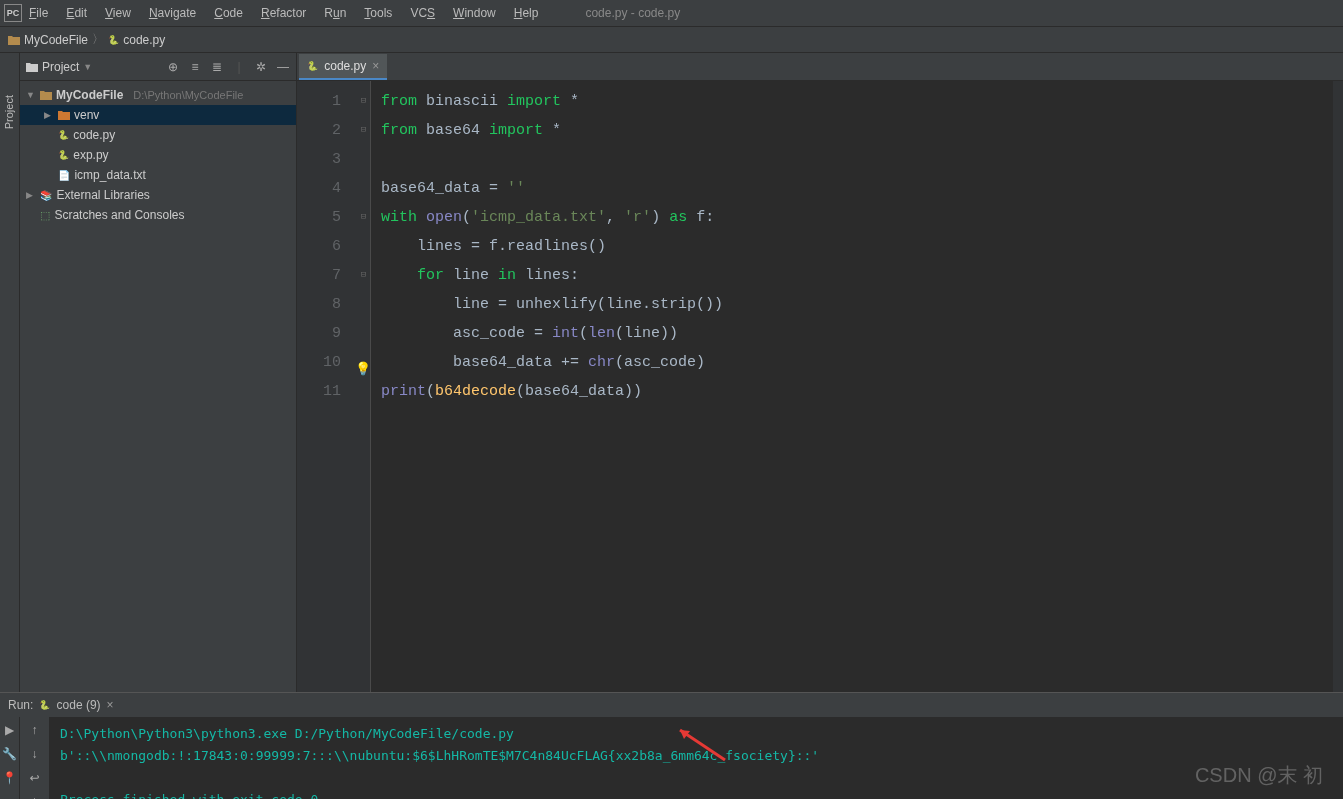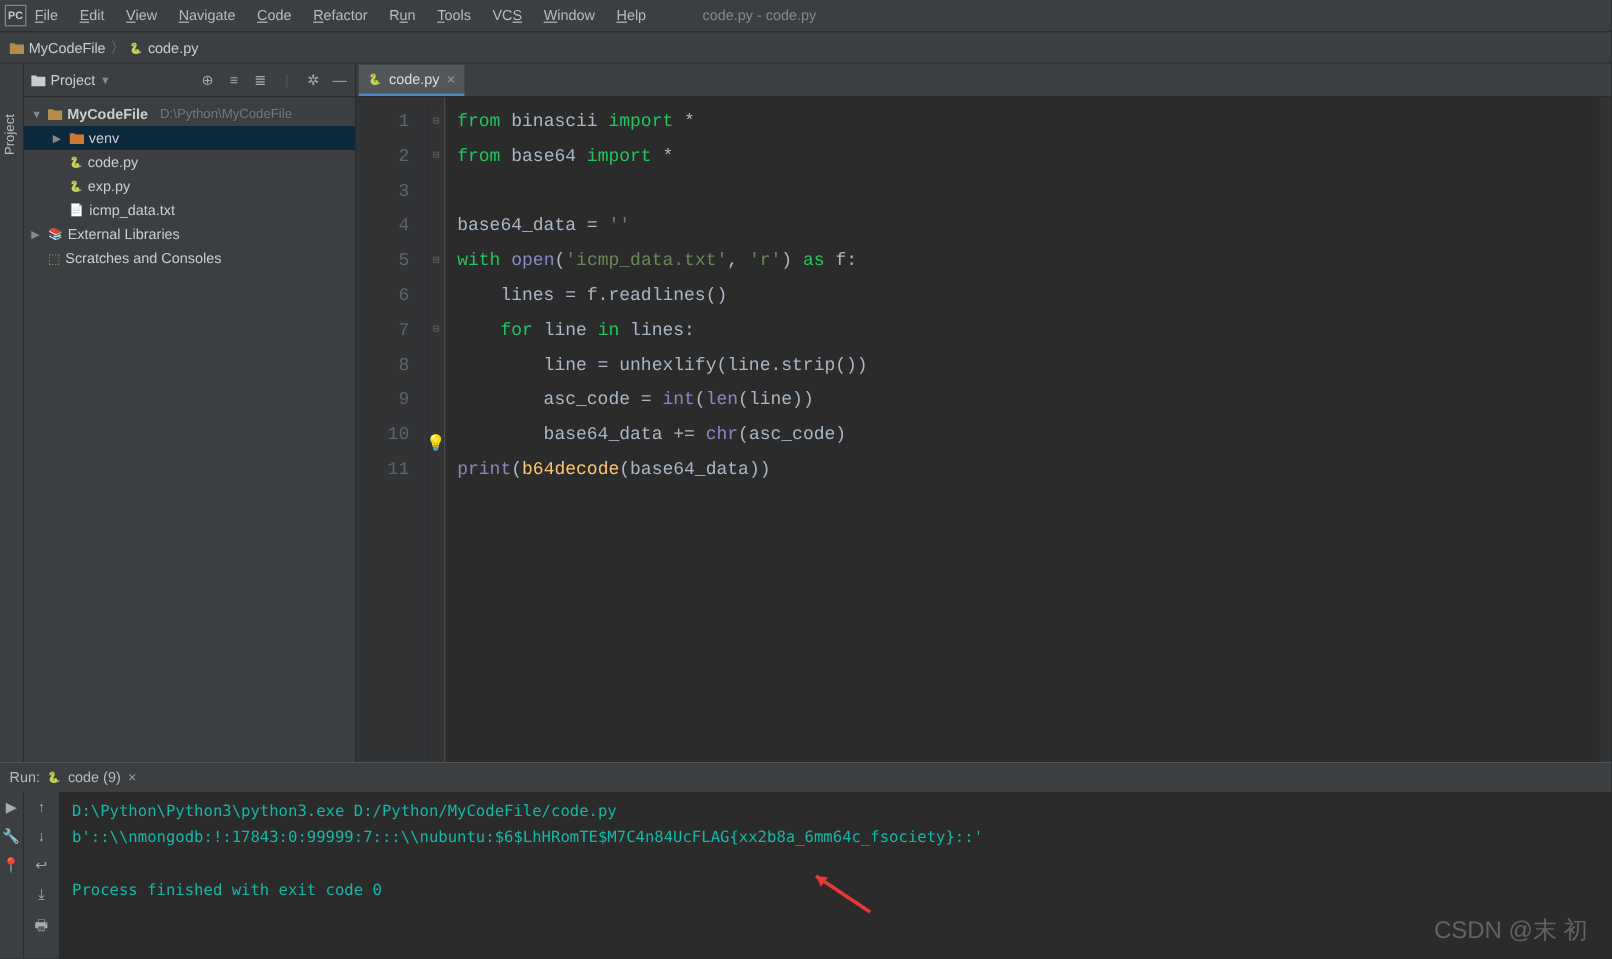--- a/index.html
+++ b/index.html
@@ -40,21 +40,21 @@
 .fold-col { width: 14px; background: #313335; border-right: 1px solid #4a4a4a; padding-top: 6px; position: relative; }
 .fold-mark { height: 29px; color: #666; font-size: 9px; display: flex; align-items: center; justify-content: center; }
 .bulb { position: absolute; left: -2px; top: calc(6px + 29px*9 + 7px); color: #f2c94c; font-size: 13px; }
 .code-col { flex: 1; padding: 6px 0 0 10px; white-space: pre; color: #a9b7c6; position: relative; }
 .code-line { height: 29px; }
 .kw { color: #22c55e; }
 .str { color: #6a8759; }
 .fn { color: #ffc66d; }
 .builtin { color: #8888c6; }
 .err-strip { width: 10px; background: #313335; }
-.run-area { height: 164px; background: #2b2b2b; border-top: 1px solid #555; display: flex; }
+.run-area { height: 107px; background: #2b2b2b; border-top: 1px solid #555; display: flex; }
 .run-header { height: 24px; background: #3c3f41; display: flex; align-items: center; padding: 0 8px; gap: 6px; color: #bbb; position: absolute; width: 100%; }
 .run-wrap { position: relative; width: 100%; display: flex; flex-direction: column; }
 .run-body { margin-top: 24px; flex: 1; display: flex; }
 .run-gutter-1 { width: 20px; background: #3c3f41; border-right: 1px solid #2b2b2b; display: flex; flex-direction: column; align-items: center; padding-top: 6px; gap: 10px; }
 .run-gutter-1 span, .run-gutter-2 span { color: #aaa; cursor: pointer; font-size: 12px; }
 .run-gutter-2 { width: 30px; background: #3c3f41; border-right: 1px solid #2b2b2b; display: flex; flex-direction: column; align-items: center; padding-top: 6px; gap: 10px; }
 .run-output { flex: 1; padding: 6px 10px; font-family: "Consolas", monospace; font-size: 13px; line-height: 22px; color: #14b8a6; white-space: pre-wrap; }
 .play-tri { color: #59a869; }
 .arrow-annot { position: absolute; left: 670px; top: 725px; pointer-events: none; }
 .watermark { position: absolute; right: 20px; bottom: 10px; color: #888; font-size: 20px; opacity: .6; }

